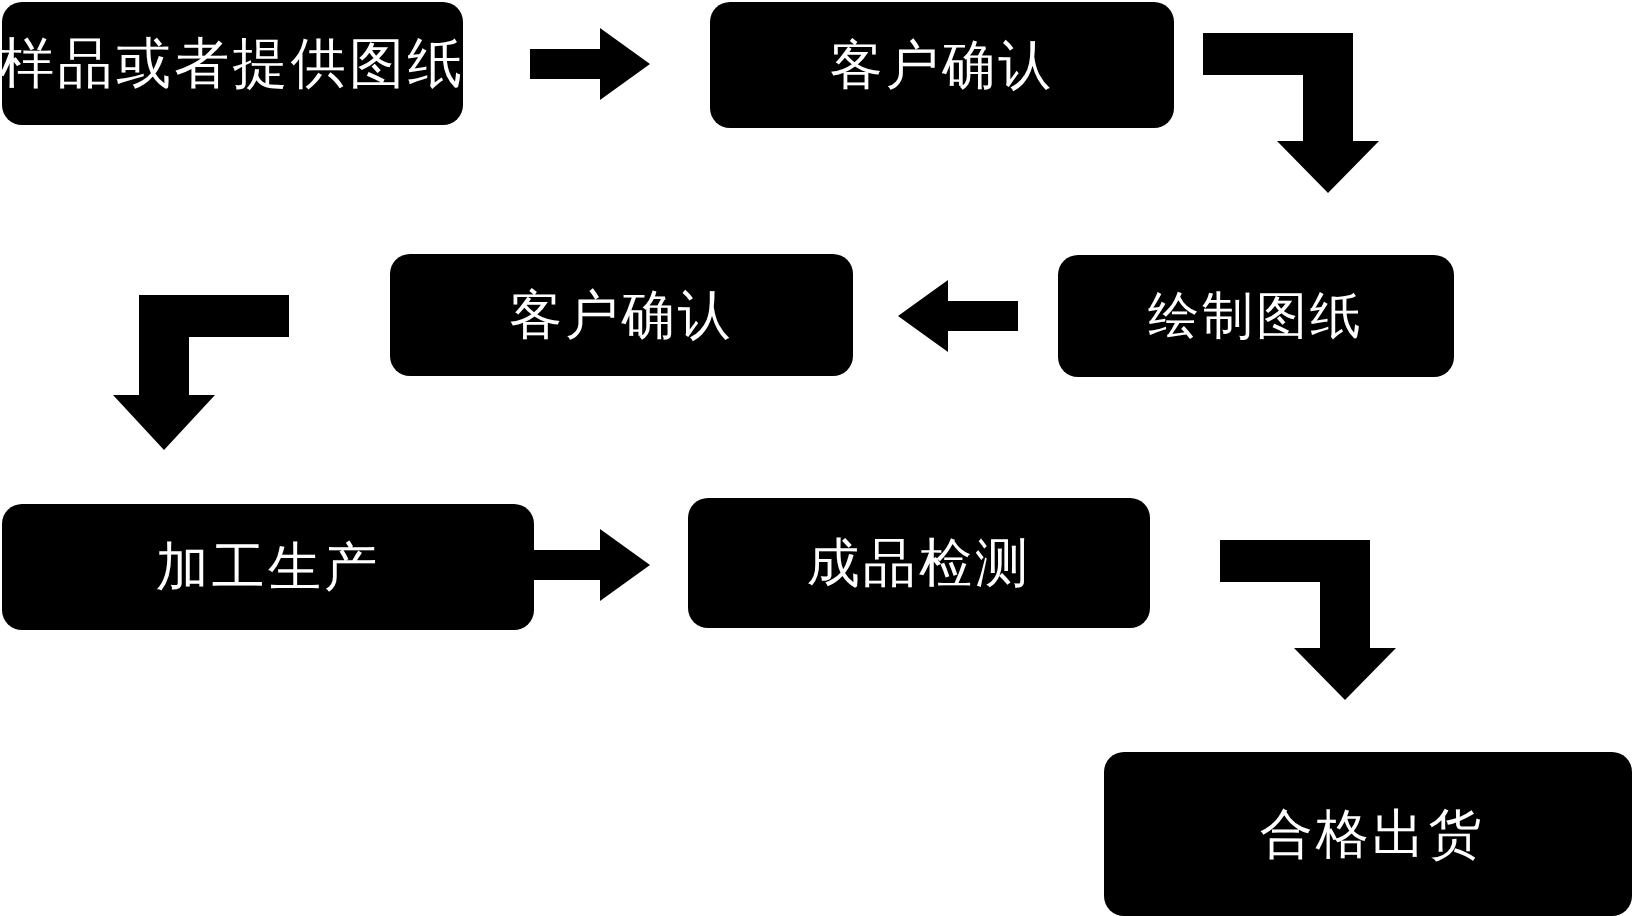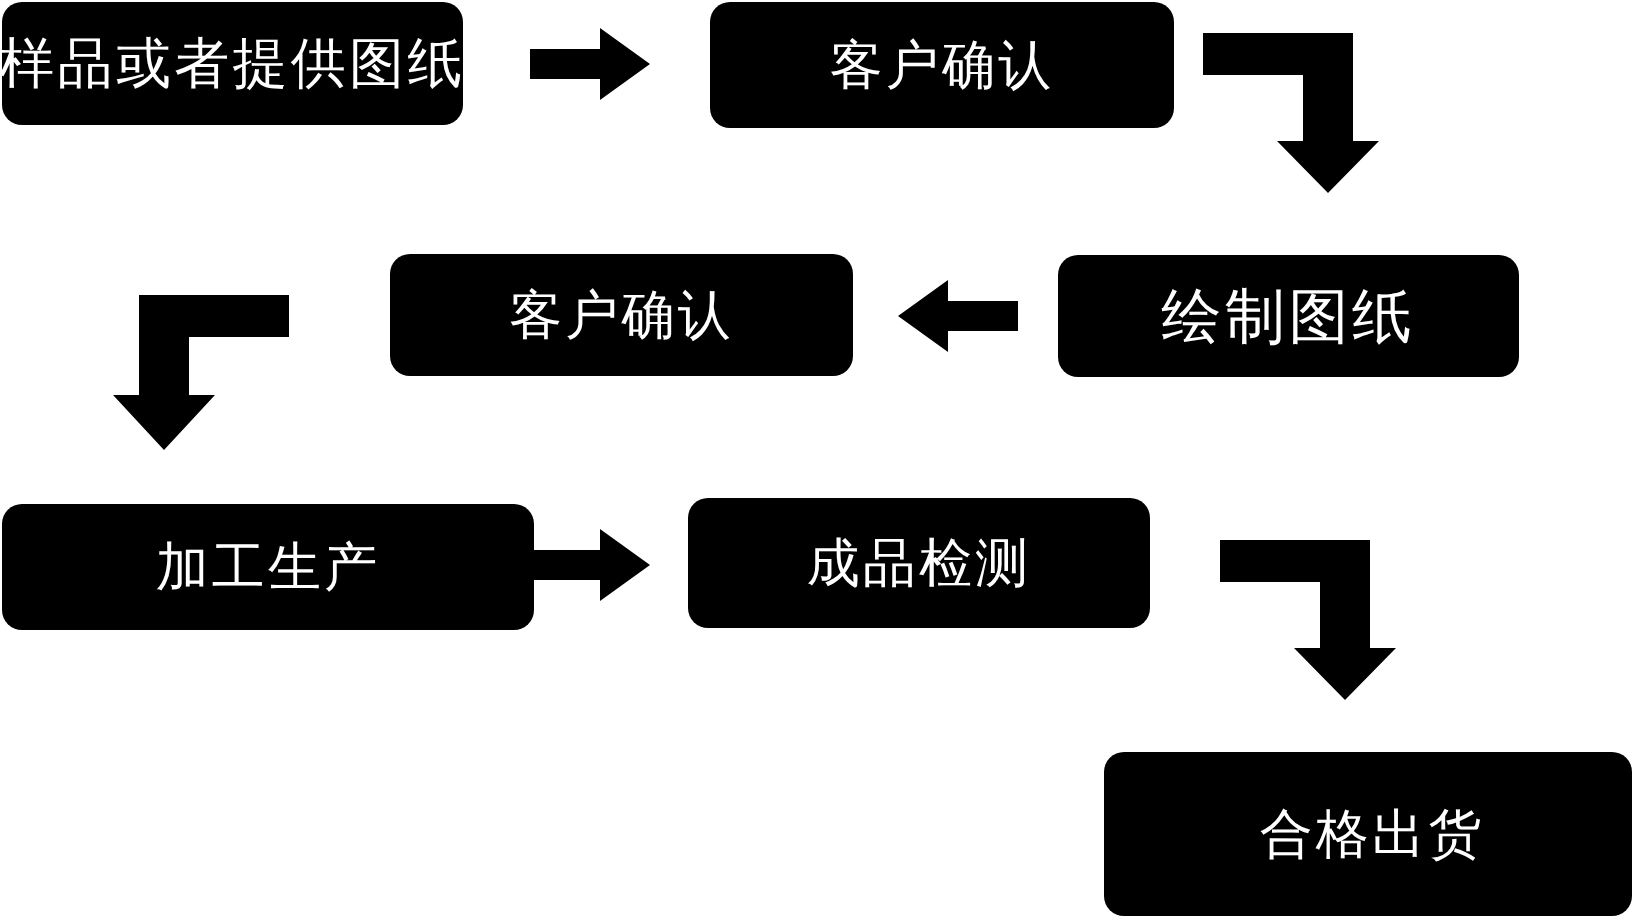--- a/index.html
+++ b/index.html
@@ -118,21 +118,21 @@
                L176,108
                L125,160
                L74,108
                L100,108
                L100,42
                L0,42
                Z" fill="#000000" transform="translate(-25,0)"></path>
     </svg>
   </div>
 
-  <div class="node" style="left:1058px; top:255px; width:461px; height:122px; font-size:60px;text-align:right;">
+  <div class="node" style="left:1058px; top:255px; width:396px; height:122px; font-size:51px;text-align:right;">
     <span class="node-label">绘制图纸</span>
   </div>
 
   <div class="connector" style="left:898px; top:280px; width:120px; height:72px;">
     <svg width="120" height="72" viewBox="0 0 120 72" aria-hidden="true">
       <path d="M120,21 L50,21 L50,0 L0,36 L50,72 L50,51 L120,51 Z" fill="#000000"></path>
     </svg>
   </div>
 
   <div class="node" style="left:390px; top:254px; width:463px; height:122px; font-size:53px;text-align:center;">

